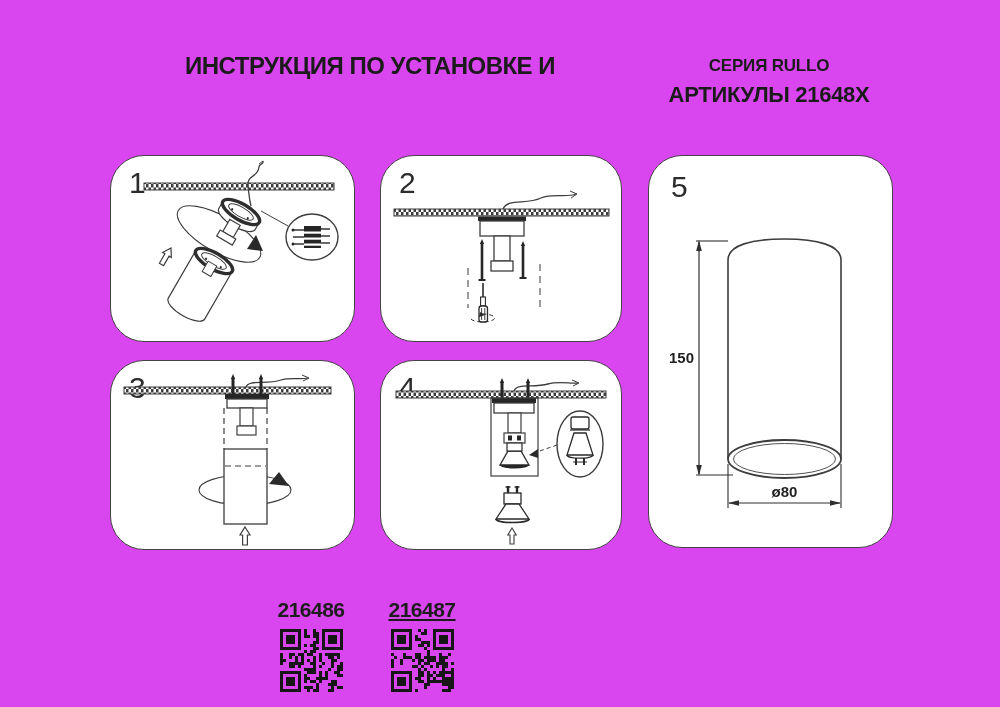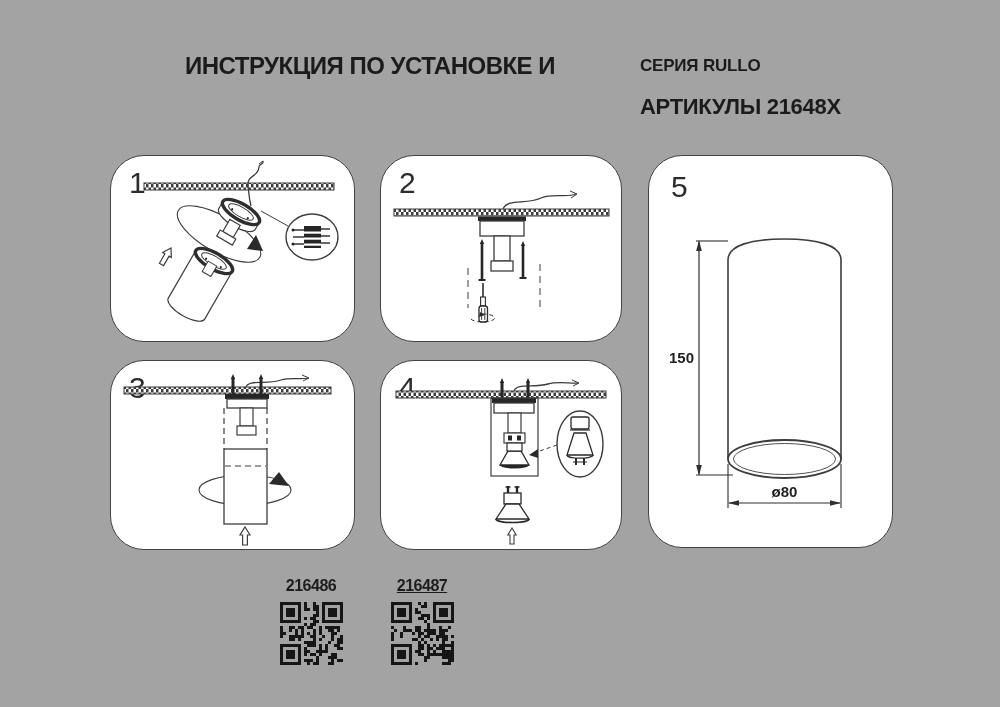--- a/index.html
+++ b/index.html
@@ -1,31 +1,31 @@
 <!DOCTYPE html>
 <html><head>
 <meta charset="utf-8">
 <style>
   * { margin:0; padding:0; box-sizing:border-box; }
   html,body { background:#fff; }
   body {
     width:1000px; height:707px; position:relative; overflow:hidden;
     font-family:"Liberation Sans", sans-serif; color:#1b1b1b;
   }
-  .page { position:absolute; inset:0; background:#a3a3a3; }
+  .page { position:absolute; inset:0; background:#d946ef; }
 
   
   .title {
     position:absolute; left:150px; top:52px; width:440px;
     text-align:center; font-size:24px; line-height:27px; font-weight:bold;
     letter-spacing:-0.5px; color:#1b1b1b;
   }
-  .brand { position:absolute; left:640px; top:56px; width:258px; }
+  .brand { position:absolute; left:640px; top:56px; width:258px; text-align:center; }
   .brand .series  { font-size:17px; font-weight:bold; letter-spacing:-0.2px; }
-  .brand .articles{ font-size:22px; font-weight:bold; letter-spacing:-0.3px; margin-top:18px; }
+  .brand .articles{ font-size:22px; font-weight:bold; letter-spacing:-0.3px; margin-top:6px; }
 
   
   .panel {
     position:absolute; border:1.5px solid #434343; border-radius:34px; background:#fff;
   }
   .p1 { left:110px; top:155px; width:245px; height:187px; }
   .p2 { left:380px; top:155px; width:242px; height:187px; }
   .p3 { left:110px; top:360px; width:245px; height:190px; }
   .p4 { left:380px; top:360px; width:242px; height:190px; }
   .p5 { left:648px; top:155px; width:245px; height:393px; }
@@ -39,21 +39,21 @@
     font-family:"Liberation Sans", sans-serif; font-weight:bold; fill:#1f1f1f;
   }
 
   
   .qr {
     position:absolute; top:577px; width:70px; text-align:center;
   }
   .qr.q1 { left:276px; }
   .qr.q2 { left:387px;text-decoration:underline; }
   .qr figcaption {
-    font-size:16px; font-weight:bold; letter-spacing:-0.5px; color:#1d1d1d;
+    font-size:21px; font-weight:bold; letter-spacing:-0.5px; color:#1d1d1d;margin-top:21px;
   }
   .qr svg { margin-top:7px; }
 </style>
 </head>
 <body>
 
 <div class="page">
 
   <div class="title">
     <div>ИНСТРУКЦИЯ ПО УСТАНОВКЕ И</div>

